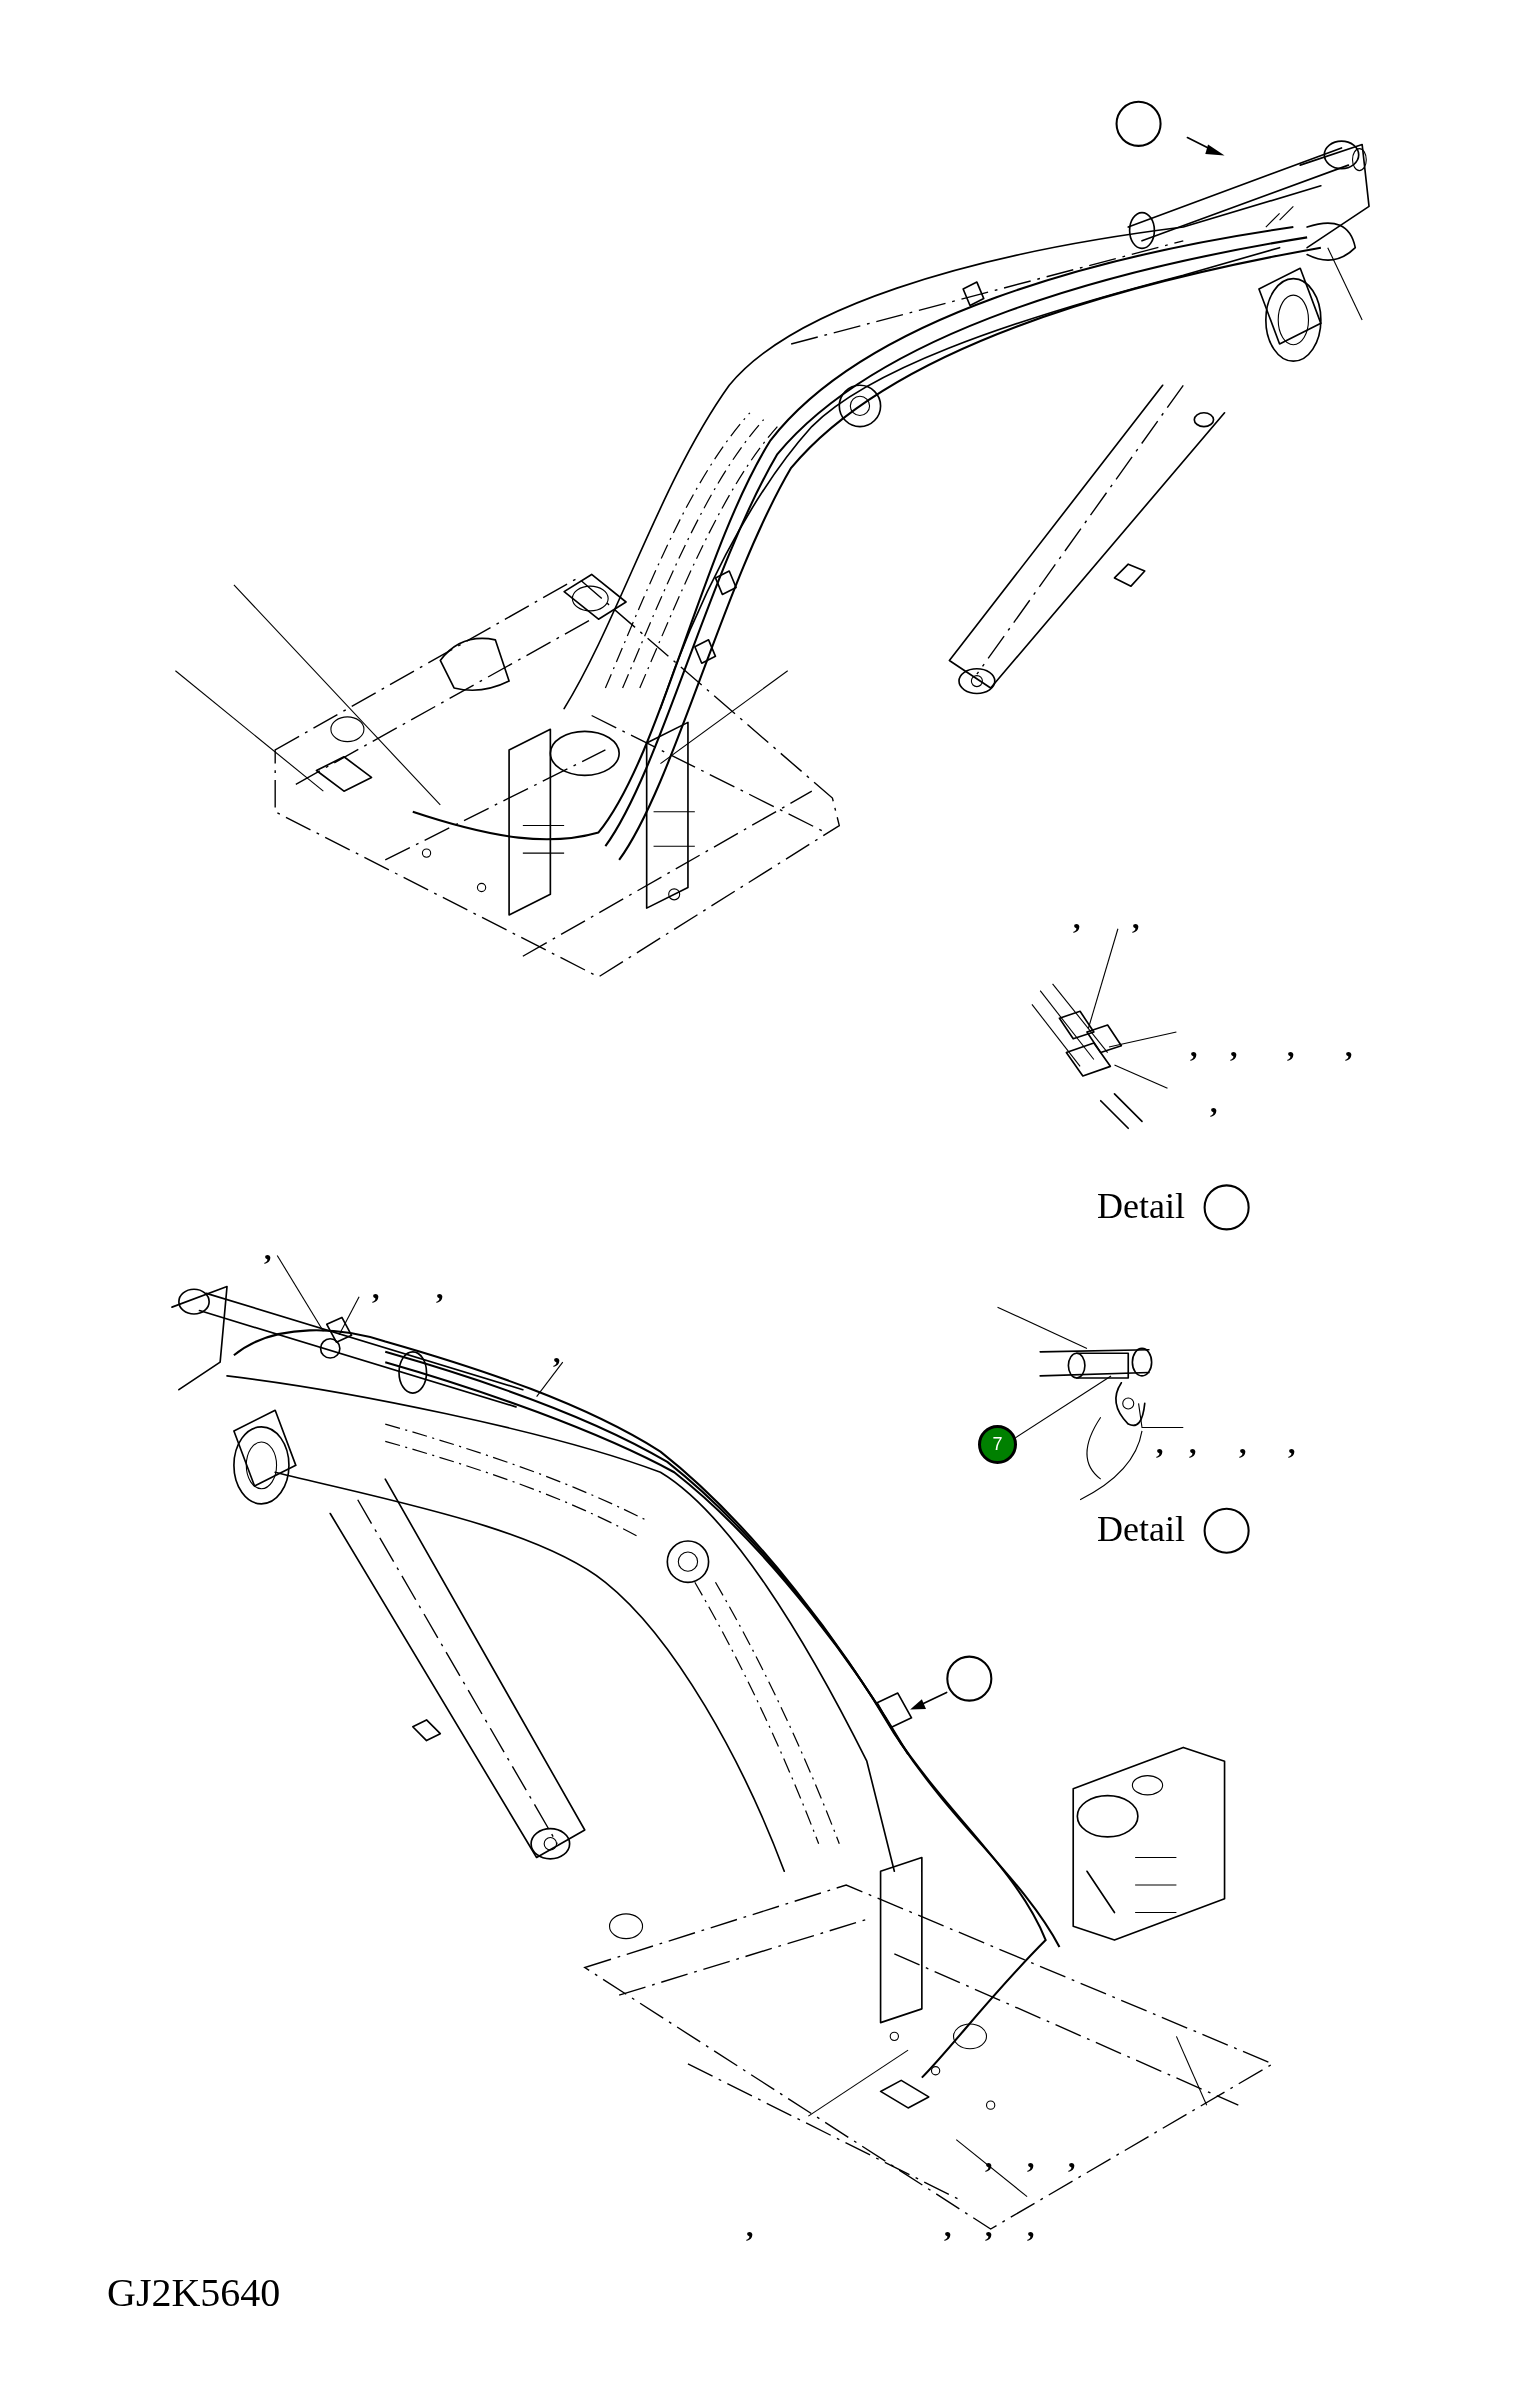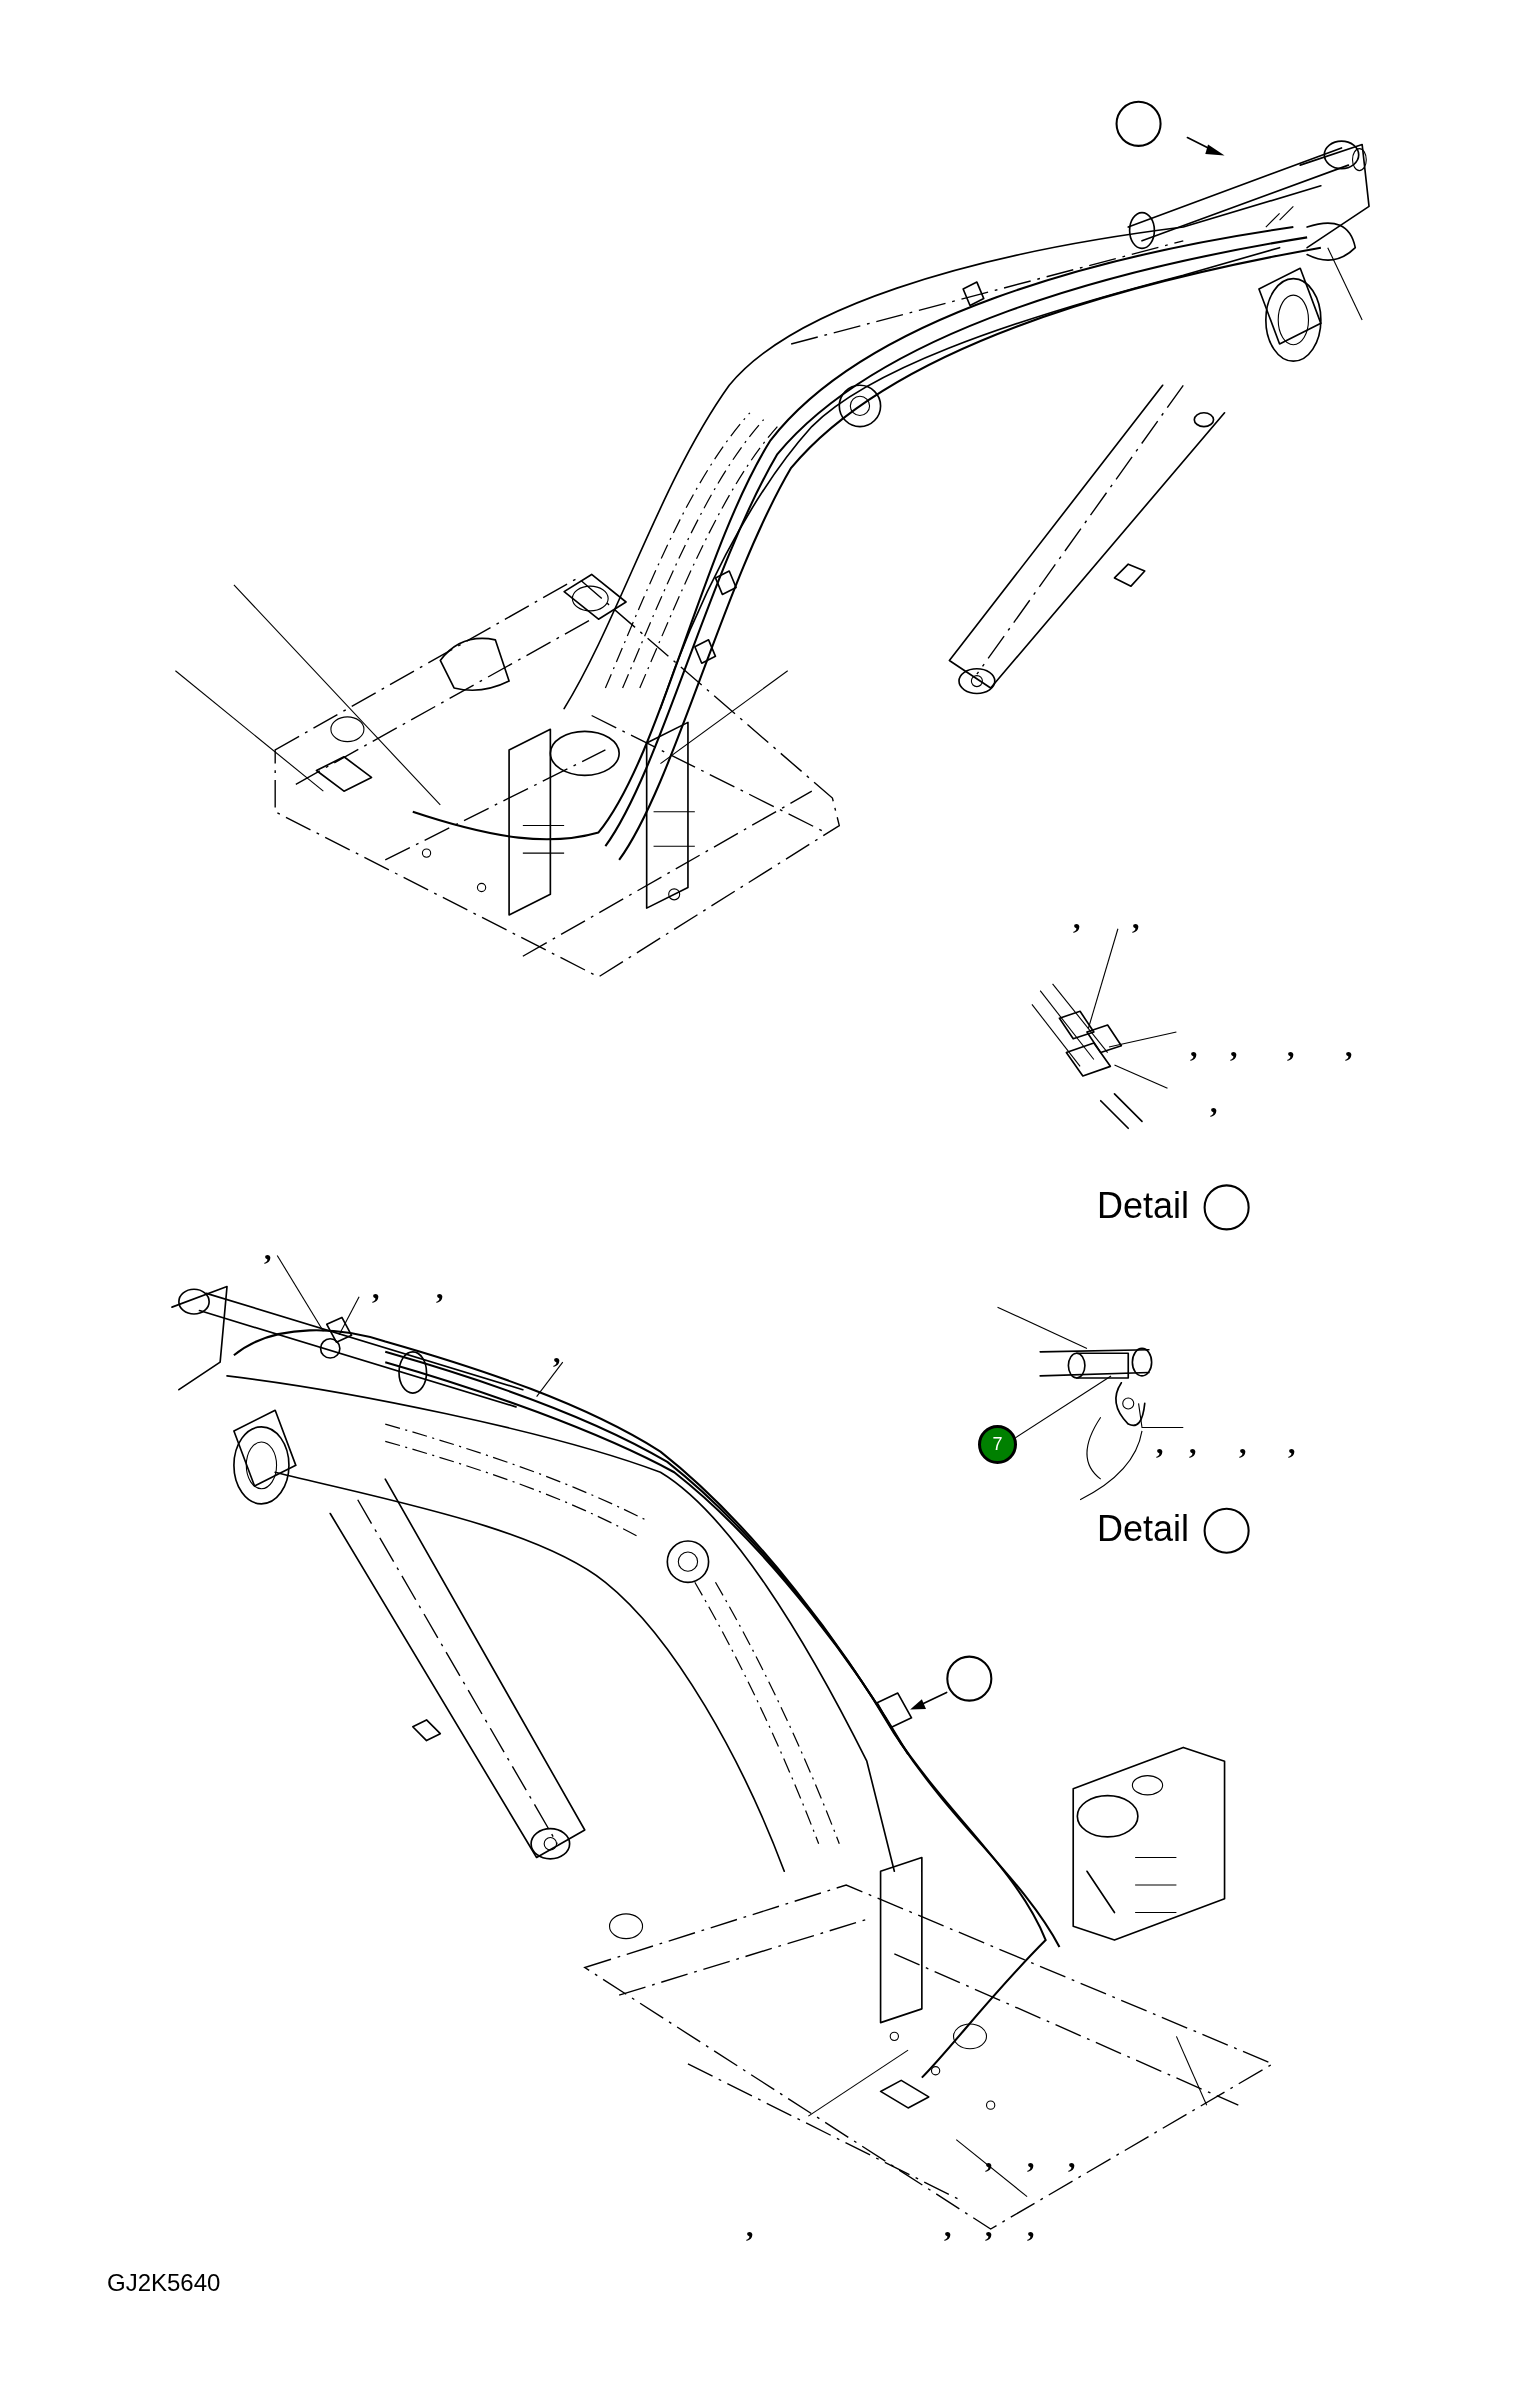--- a/index.html
+++ b/index.html
@@ -5,22 +5,22 @@
   html, body { margin: 0; padding: 0; background: #ffffff; }
   body { width: 1519px; height: 2401px; position: relative; overflow: hidden; font-family: "Liberation Sans", sans-serif; }
   #diagram { position: absolute; left: 0; top: 0; width: 1519px; height: 2401px; }
   .ln { fill: none; stroke: #000; stroke-width: 2.4; stroke-linecap: round; stroke-linejoin: round; }
   .thin { fill: none; stroke: #000; stroke-width: 1.6; }
   .dash { fill: none; stroke: #000; stroke-width: 2; stroke-dasharray: 40 10 4 10; }
   .hose { fill: none; stroke: #000; stroke-width: 3; }
   .hatch { fill: none; stroke: #000; stroke-width: 1.8; stroke-dasharray: 22 8 3 8; }
   .callout-circle { fill: #fff; stroke: #000; stroke-width: 3; }
   .label { position: absolute; color: #000; white-space: nowrap; }
-  .detail-label { font-size: 36px; }
-  .figure-id { font-size: 24px; }
+  .detail-label { font-size: 36px; font-family: Liberation Serif, serif; }
+  .figure-id { font-size: 40px; font-family: Liberation Serif, serif; }
   .comma { font-size: 30px; font-weight: bold; font-family: "Liberation Serif", serif; }
   .badge { position: absolute; width: 39px; height: 39px; border-radius: 50%; background: #008000; border: 3.4px solid #000; box-sizing: border-box; color: #fff; font-size: 18px; display: flex; align-items: center; justify-content: center; }
 </style>
 </head>
 <body>
 
 <svg id="diagram" viewBox="0 0 2208 3490" xmlns="http://www.w3.org/2000/svg">
 
   <g>
 

